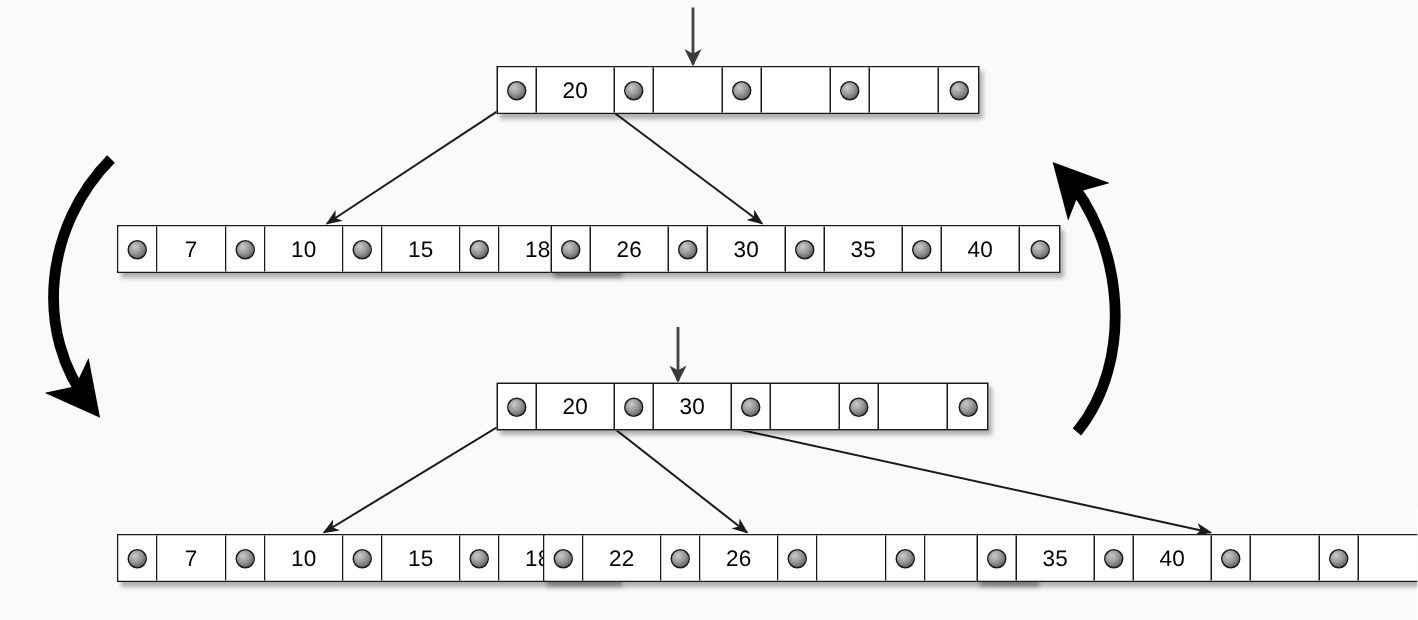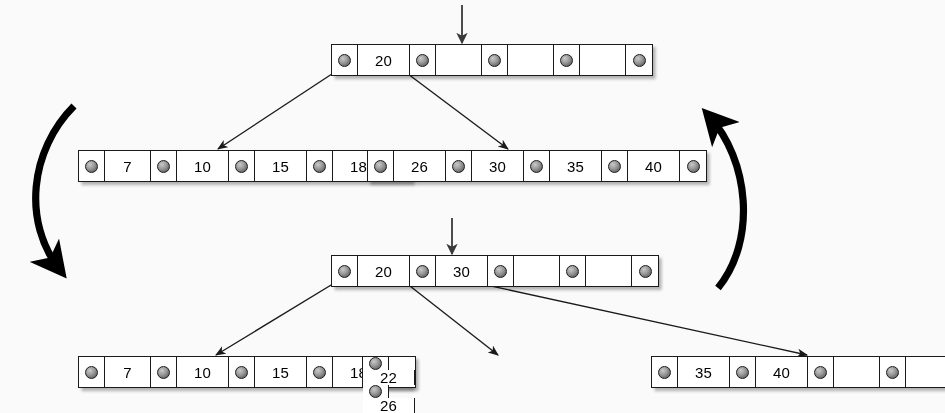--- a/index.html
+++ b/index.html
@@ -237,21 +237,21 @@
         <div class="cell ptr">
           <span class="dot"></span>
         </div>
         <div class="cell key-wide">
           <span class="key-text">18</span>
         </div>
         <div class="cell ptr">
           <span class="dot"></span>
         </div>
       </div>
-      <div class="node" style="left: 362px; top: 356px; flex-direction: column;">
+      <div class="node" style="left: 362px; top: 356px;">
         <div class="cell ptr">
           <span class="dot"></span>
         </div>
         <div class="cell key-wide">
           <span class="key-text">22</span>
         </div>
         <div class="cell ptr">
           <span class="dot"></span>
         </div>
         <div class="cell key-wide">

